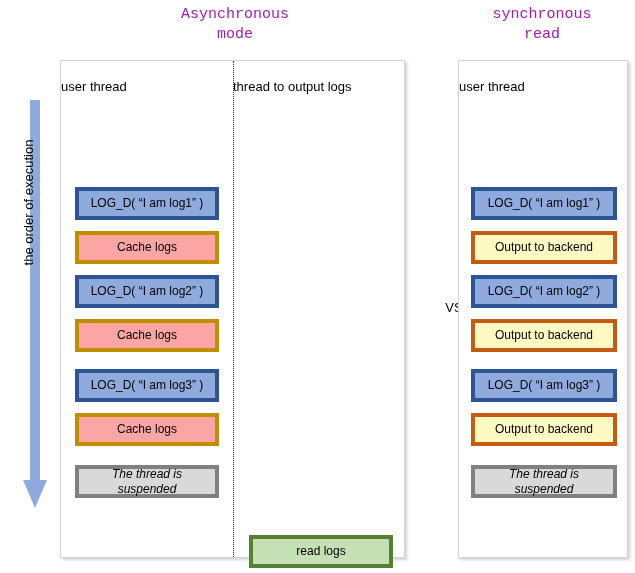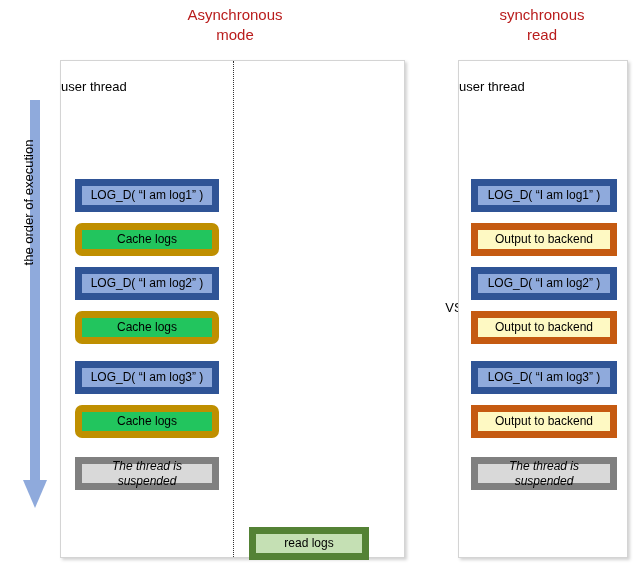--- a/index.html
+++ b/index.html
@@ -15,22 +15,23 @@
     color: #000000;
     overflow: hidden;
   }
 
   
   .mode-title {
     position: absolute;
     text-align: center;
     font-size: 15px;
     line-height: 20px;
-    color: #b91c1c;
+    color: #a21caf;
     white-space: pre-line;
+    font-family: Liberation Mono, monospace;
   }
   #async-title { left: 145px; top: 5px; width: 180px; }
   #sync-title  { left: 452px; top: 5px; width: 180px; }
 
   
   #order-arrow-wrap {
     position: absolute;
     left: 18px;
     top: 100px;
     width: 34px;
@@ -93,39 +94,40 @@
     top: 0px;
     width: 0;
     height: 496px;
     border-left: 1px dotted #333333;
   }
 
   
   .step {
     position: absolute;
     box-sizing: border-box;
-    border: 7px solid #15803d;
+    border: 4px solid #15803d;
     font-size: 12px;
     display: flex;
     align-items: center;
     justify-content: center;
     text-align: center;
     line-height: 15px;
     white-space: pre-line;
     height: 33px;
+    margin-top: 8px;
   }
   .step.blue   { background: #8FAADC; border-color: #2F5496; }
-  .step.yellow { background: #22c55e; border-color: #BF8F00; border-radius: 7px; }
+  .step.yellow { background: #fca5a5; border-color: #BF8F00; }
   .step.gray   { background: #D9D9D9; border-color: #808080; font-style: italic; }
   .step.green  { background: #C5E0B4; border-color: #548235; }
   .step.orange { background: #fef9c3; border-color: #C55A11; }
 
   
   .col-a { left: 14px;  width: 144px; }  
-  .col-b { left: 188px; width: 120px; }  
+  .col-b { left: 188px; width: 144px; }  
   .col-c { left: 12px;  width: 146px; }  
 
   
   #vs-label {
     position: absolute;
     left: 432px;
     top: 300px;
     width: 44px;
     text-align: center;
     font-size: 13px;
@@ -141,20 +143,21 @@
 read</div>
 
 <div id="order-arrow-wrap">
   <div class="arrow-shaft"></div>
   <div class="arrow-head"></div>
 </div>
 <div id="order-label">the order of execution</div>
 
 <div class="panel" id="async-panel">
   <div class="col-header" id="hdr-user-thread-async">user thread</div>
+  <div class="col-header" id="hdr-output-thread">thread to output logs</div>
   <div class="divider"></div>
   <div id="async-user-col"></div>
   <div id="async-out-col"></div>
 <div class="step blue col-a" style="top: 118px;">LOG_D( “I am log1” )</div>
     <div class="step yellow col-a" style="top: 162px;">Cache logs</div>
     <div class="step blue col-a" style="top: 206px;">LOG_D( “I am log2” )</div>
     <div class="step yellow col-a" style="top: 250px;">Cache logs</div>
     <div class="step blue col-a" style="top: 300px;">LOG_D( “I am log3” )</div>
     <div class="step yellow col-a" style="top: 344px;">Cache logs</div>
     <div class="step gray col-a" style="top: 396px;">The thread is

